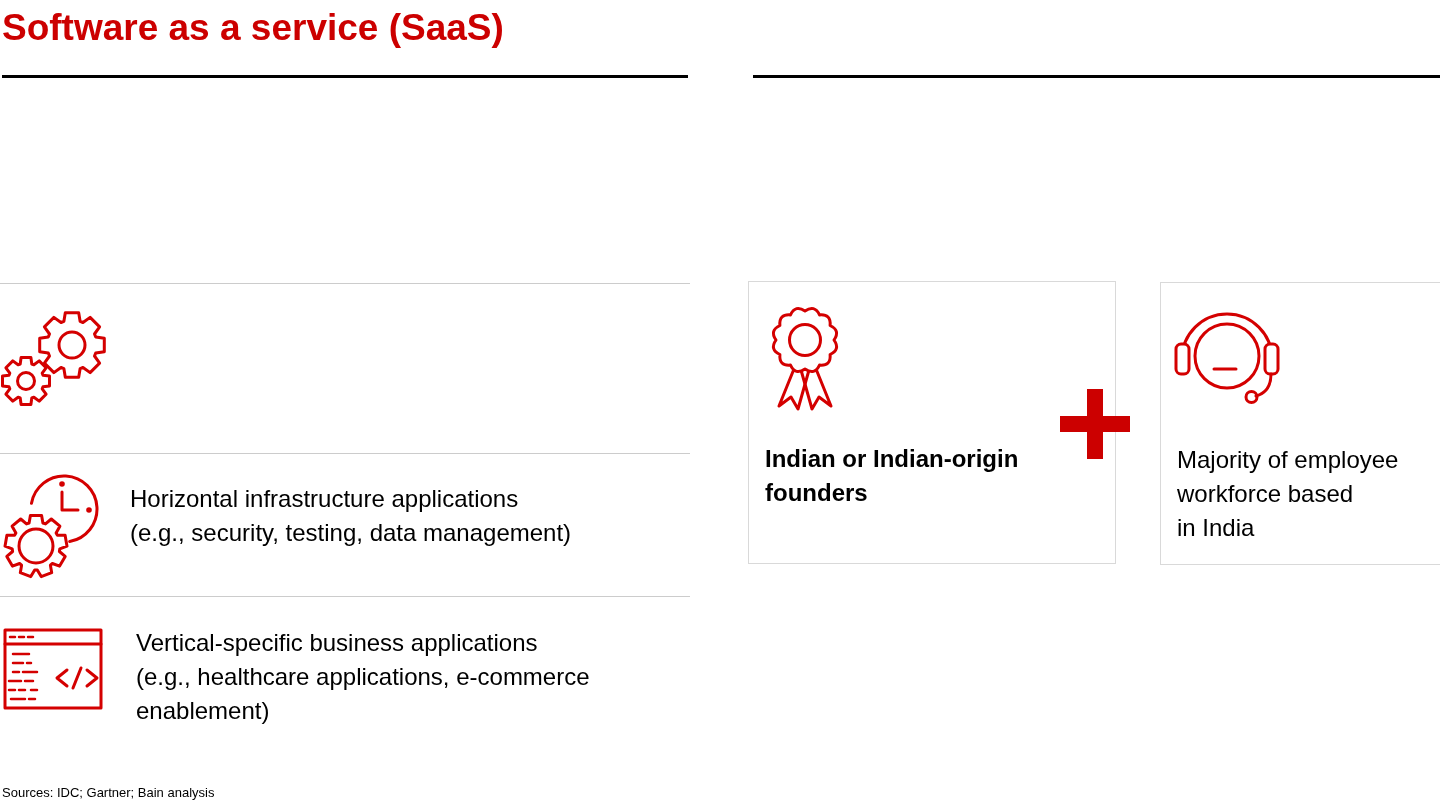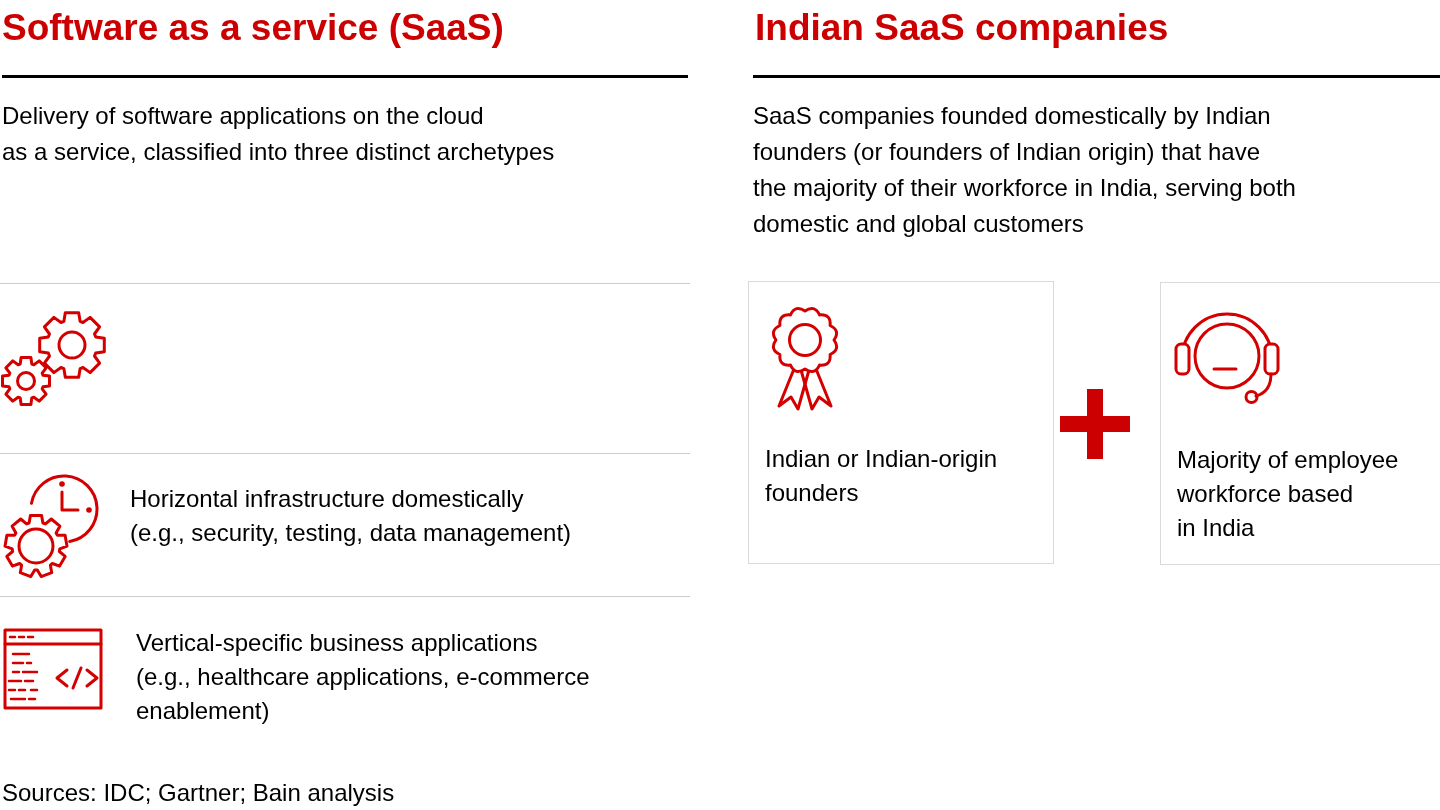--- a/index.html
+++ b/index.html
@@ -6,35 +6,33 @@
   .page{position:relative;width:1440px;height:810px;background:#fff;overflow:hidden;
         font-family:"Liberation Sans",sans-serif;color:#000;}
   .abs{position:absolute;}
   .title{font-size:37px;font-weight:700;color:#cc0000;line-height:1.1;white-space:nowrap;}
   .rule{height:3px;background:#000;}
   .desc{font-size:24px;line-height:36px;white-space:pre-line;}
   .divider{height:1px;background:#cccccc;left:0;width:690px;}
   .rowtext{font-size:24px;line-height:34px;white-space:pre-line;}
   .card{position:absolute;border:1px solid #d9d9d9;background:#fff;box-sizing:border-box;}
   .cardtext{position:absolute;font-size:24px;line-height:34px;white-space:pre-line;}
-  .footer{font-size:24px;line-height:22px;}
+  .footer{font-size:13px;line-height:22px;}
   svg{display:block;}
   .ic{stroke:#d40000;fill:none;stroke-width:3;stroke-linejoin:round;stroke-linecap:round;}
   .icfill{fill:#d40000;stroke:none;}
   .icwhite{stroke:#d40000;fill:#fff;stroke-width:3;stroke-linejoin:round;}
 </style>
 </head>
 <body>
 
 <div class="page">
 
   <div class="abs title" style="left:2px;top:8px;">Software as a service (SaaS)</div>
   <div class="abs rule" style="left:2px;top:75px;width:686px;"></div>
-  <div class="abs desc" style="left:2px;top:98px;width:680px;">Delivery of software applications on the cloud
-as a service, classified into three distinct archetypes</div>
 
   <div class="abs divider" style="top:283px;"></div>
   <div class="abs divider" style="top:453px;"></div>
   <div class="abs divider" style="top:596px;"></div>
 
   <div class="abs" style="left:0px;top:297px;">
     <svg width="110" height="125" viewBox="0 0 110 125">
       <path class="ic" d="M65.3 15.7L78.7 15.7L80.1 24.3L83.0 25.5L90.1 20.4L99.6 29.9L94.5 37.0L95.7 39.9L104.3 41.3L104.3 54.7L95.7 56.1L94.5 59.0L99.6 66.1L90.1 75.6L83.0 70.5L80.1 71.7L78.7 80.3L65.3 80.3L63.9 71.7L61.0 70.5L53.9 75.6L44.4 66.1L49.5 59.0L48.3 56.1L39.7 54.7L39.7 41.3L48.3 39.9L49.5 37.0L44.4 29.9L53.9 20.4L61.0 25.5L63.9 24.3Z"></path>
       <circle class="ic" cx="72" cy="48" r="13"></circle>
       <path class="ic" d="M21.1 60.5L30.9 60.5L31.8 67.0L33.9 67.8L39.2 63.9L46.1 70.8L42.2 76.1L43.0 78.2L49.5 79.1L49.5 88.9L43.0 89.8L42.2 91.9L46.1 97.2L39.2 104.1L33.9 100.2L31.8 101.0L30.9 107.5L21.1 107.5L20.2 101.0L18.1 100.2L12.8 104.1L5.9 97.2L9.8 91.9L9.0 89.8L2.5 88.9L2.5 79.1L9.0 78.2L9.8 76.1L5.9 70.8L12.8 63.9L18.1 67.8L20.2 67.0Z"></path>
@@ -45,48 +43,43 @@
   <div class="abs" style="left:0px;top:462px;">
     <svg width="105" height="122" viewBox="0 0 105 122">
       <path class="ic" d="M31.5 41.3 A33 33 0 1 1 69.7 79.5"></path>
       <circle class="icfill" cx="62" cy="22" r="2.8"></circle>
       <circle class="icfill" cx="89" cy="48" r="2.8"></circle>
       <path class="ic" d="M62 30 L62 48 L78 48"></path>
       <path class="icwhite" d="M30.4 53.5L41.6 53.5L42.9 61.0L45.5 61.9L51.3 57.0L59.9 64.2L56.1 70.9L57.4 73.2L65.1 73.2L67.0 84.2L59.8 86.8L59.4 89.5L65.2 94.4L59.6 104.1L52.4 101.5L50.4 103.2L51.7 110.7L41.2 114.6L37.3 108.0L34.7 108.0L30.8 114.6L20.3 110.7L21.6 103.2L19.6 101.5L12.4 104.1L6.8 94.4L12.6 89.5L12.2 86.8L5.0 84.2L6.9 73.2L14.6 73.2L15.9 70.9L12.1 64.2L20.7 57.0L26.5 61.9L29.1 61.0Z"></path>
       <circle class="ic" cx="36" cy="84" r="17"></circle>
     </svg>
   </div>
-  <div class="abs rowtext" style="left:130px;top:482px;width:560px;">Horizontal infrastructure domestically
+  <div class="abs rowtext" style="left:130px;top:482px;width:560px;">Horizontal infrastructure applications
 (e.g., security, testing, data management)</div>
 
   <div class="abs" style="left:3px;top:624px;">
     <svg width="102" height="88" viewBox="0 0 102 88">
       <rect class="ic" x="2" y="6" width="96" height="78"></rect>
       <path class="ic" d="M2 20 L98 20"></path>
       <path class="ic" style="stroke-width:2.5" d="M7 13H12 M16 13H21 M25 13H30"></path>
       <path class="ic" style="stroke-width:2.5" d="M10 30H26 M10 39H20 M24 39H28 M10 48H16 M20 48H34 M6 57H18 M22 57H30 M6 66H12 M16 66H22 M28 66H34 M8 75H22 M26 75H32"></path>
       <path class="ic" d="M64 46 L54 54 L64 62"></path>
       <path class="ic" d="M70 64 L78 44"></path>
       <path class="ic" d="M84 46 L94 54 L84 62"></path>
     </svg>
   </div>
   <div class="abs rowtext" style="left:136px;top:626px;width:560px;">Vertical-specific business applications
 (e.g., healthcare applications, e-commerce
 enablement)</div>
 
   <div class="abs footer" style="left:2px;top:782px;">Sources: IDC; Gartner; Bain analysis</div>
 
-  <div class="abs title" style="left:755px;top:8px;">Indian SaaS companies</div>
   <div class="abs rule" style="left:753px;top:75px;width:687px;"></div>
-  <div class="abs desc" style="left:753px;top:98px;width:680px;">SaaS companies founded domestically by Indian
-founders (or founders of Indian origin) that have
-the majority of their workforce in India, serving both
-domestic and global customers</div>
 
-  <div class="card" style="left:748px;top:281px;width:306px;height:283px;">
+  <div class="card" style="left:748px;top:281px;width:368px;height:283px;font-weight:bold;">
     <div class="abs" style="left:14px;top:20px;">
       <svg width="90" height="115" viewBox="0 0 90 115">
         <path class="ic" d="M33 62 L16 104 L28 95 L35 107 L46 68"></path>
         <path class="ic" d="M51 62 L68 104 L56 95 L49 107 L38 68"></path>
         <path class="icwhite" d="M71.0 38.0Q77.7 47.6 67.1 52.5Q68.2 64.2 56.5 63.1Q51.6 73.7 42.0 67.0Q32.4 73.7 27.5 63.1Q15.8 64.2 16.9 52.5Q6.3 47.6 13.0 38.0Q6.3 28.4 16.9 23.5Q15.8 11.8 27.5 12.9Q32.4 2.3 42.0 9.0Q51.6 2.3 56.5 12.9Q68.2 11.8 67.1 23.5Q77.7 28.4 71.0 38.0Z"></path>
         <circle class="ic" cx="42" cy="38" r="15.5"></circle>
       </svg>
     </div>
     <div class="cardtext" style="left:16px;top:160px;width:280px;">Indian or Indian-origin
 founders</div>

